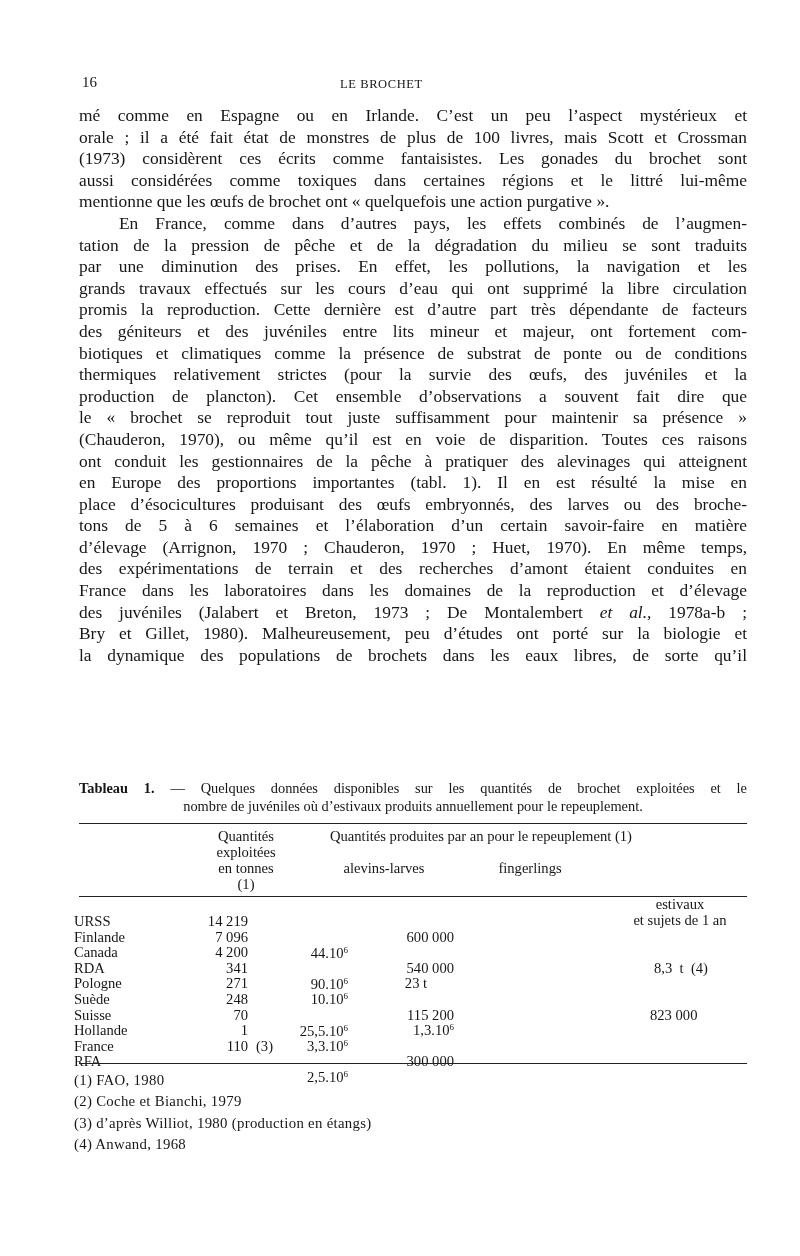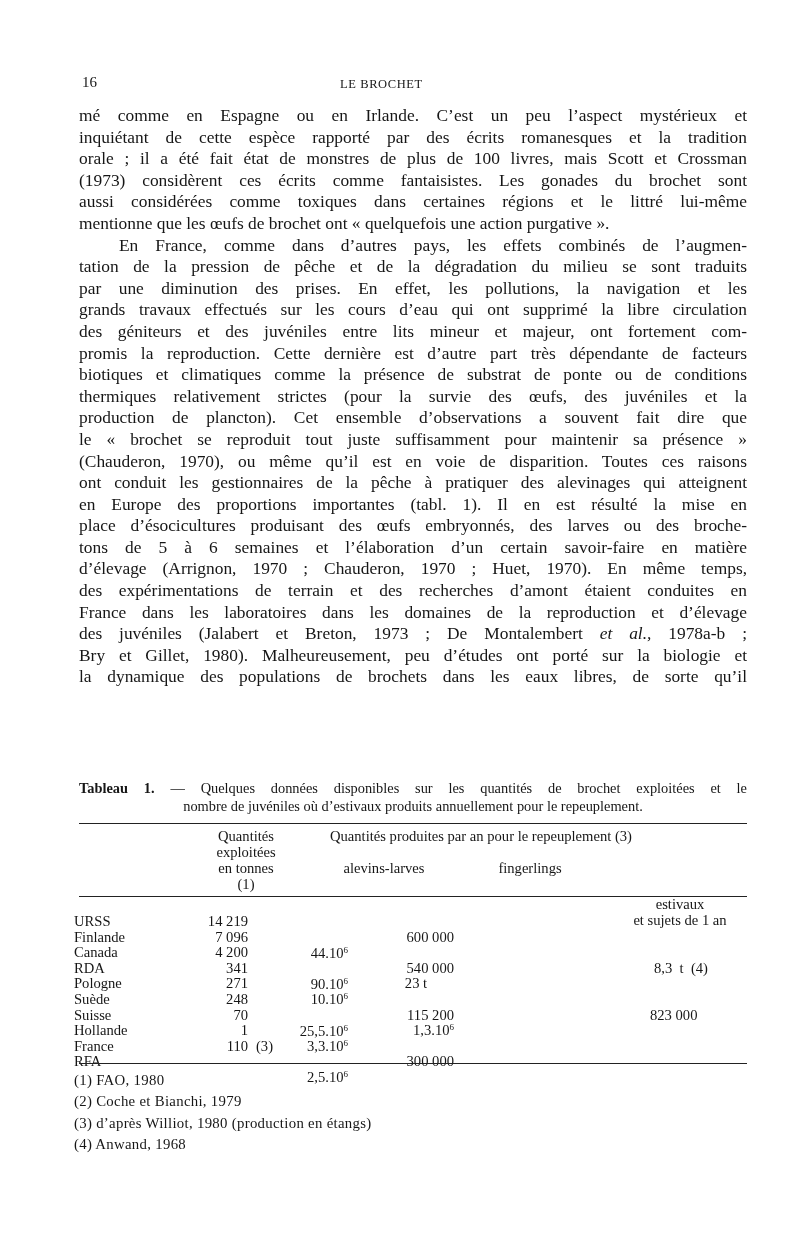--- a/index.html
+++ b/index.html
@@ -44,33 +44,32 @@
 </style>
 </head>
 <body>
 
 <div class="page-num">16</div>
 <div class="running-head">LE BROCHET</div>
 
 <div class="body-text">
   <p id="p1">
       <span class="line">mé comme en Espagne ou en Irlande. C’est un peu l’aspect mystérieux et</span>
-      <span class="line">inquiétant de cette espèce rapporté par des écrits romanesques et la tradition</span>
       <span class="line">orale ; il a été fait état de monstres de plus de 100 livres, mais Scott et Crossman</span>
       <span class="line">(1973) considèrent ces écrits comme fantaisistes. Les gonades du brochet sont</span>
       <span class="line">aussi considérées comme toxiques dans certaines régions et le littré lui-même</span>
       <span class="line last">mentionne que les œufs de brochet ont « quelquefois une action purgative ».</span>
     </p>
   <p id="p2">
       <span class="line" style="text-indent: 40px;">En France, comme dans d’autres pays, les effets combinés de l’augmen-</span>
       <span class="line">tation de la pression de pêche et de la dégradation du milieu se sont traduits</span>
       <span class="line">par une diminution des prises. En effet, les pollutions, la navigation et les</span>
       <span class="line">grands travaux effectués sur les cours d’eau qui ont supprimé la libre circulation</span>
+      <span class="line">promis la reproduction. Cette dernière est d’autre part très dépendante de facteurs</span>
       <span class="line">des géniteurs et des juvéniles entre lits mineur et majeur, ont fortement com-</span>
-      <span class="line">promis la reproduction. Cette dernière est d’autre part très dépendante de facteurs</span>
       <span class="line">biotiques et climatiques comme la présence de substrat de ponte ou de conditions</span>
       <span class="line">thermiques relativement strictes (pour la survie des œufs, des juvéniles et la</span>
       <span class="line">production de plancton). Cet ensemble d’observations a souvent fait dire que</span>
       <span class="line">le « brochet se reproduit tout juste suffisamment pour maintenir sa présence »</span>
       <span class="line">(Chauderon, 1970), ou même qu’il est en voie de disparition. Toutes ces raisons</span>
       <span class="line">ont conduit les gestionnaires de la pêche à pratiquer des alevinages qui atteignent</span>
       <span class="line">en Europe des proportions importantes (tabl. 1). Il en est résulté la mise en</span>
       <span class="line">place d’ésocicultures produisant des œufs embryonnés, des larves ou des broche-</span>
       <span class="line">tons de 5 à 6 semaines et l’élaboration d’un certain savoir-faire en matière</span>
       <span class="line">d’élevage (Arrignon, 1970 ; Chauderon, 1970 ; Huet, 1970). En même temps,</span>
@@ -87,21 +86,21 @@
   <span class="c2">nombre de juvéniles où d’estivaux produits annuellement pour le repeuplement.</span>
 </div>
 
 <div class="rule top"></div>
 <div class="hdr qexp">
   <div>Quantités</div>
   <div>exploitées</div>
   <div>en tonnes</div>
   <div>(1)</div>
 </div>
-<div class="hdr qprod">Quantités produites par an pour le repeuplement (3)</div>
+<div class="hdr qprod">Quantités produites par an pour le repeuplement (1)</div>
 <div class="hdr alevins">alevins-larves</div>
 <div class="hdr finger">fingerlings</div>
 <div class="hdr estiv">
   <div>estivaux</div>
   <div>et sujets de 1 an</div>
 </div>
 <div class="rule mid"></div>
 
 <div class="rows" id="rows">
     <div class="row">

